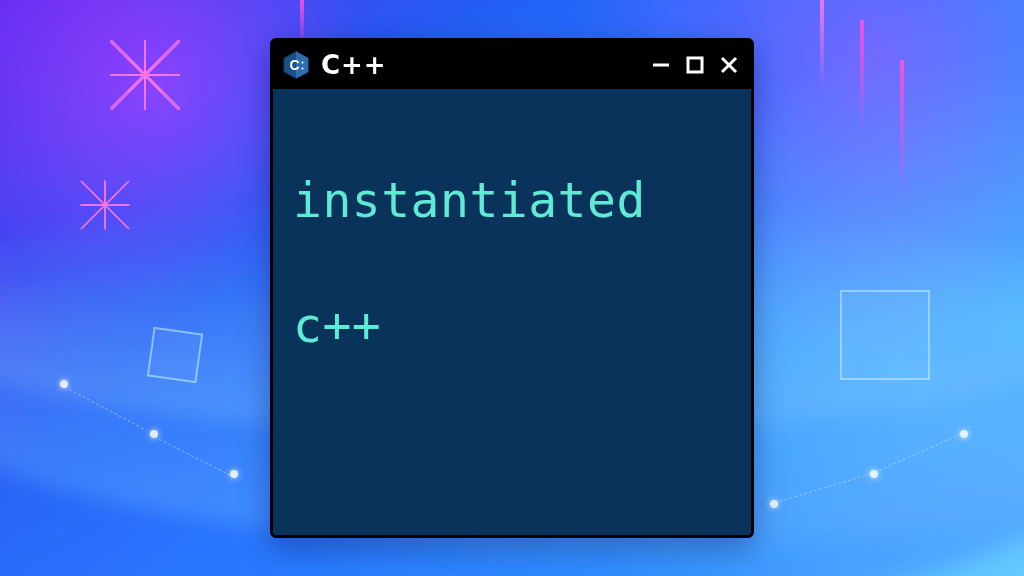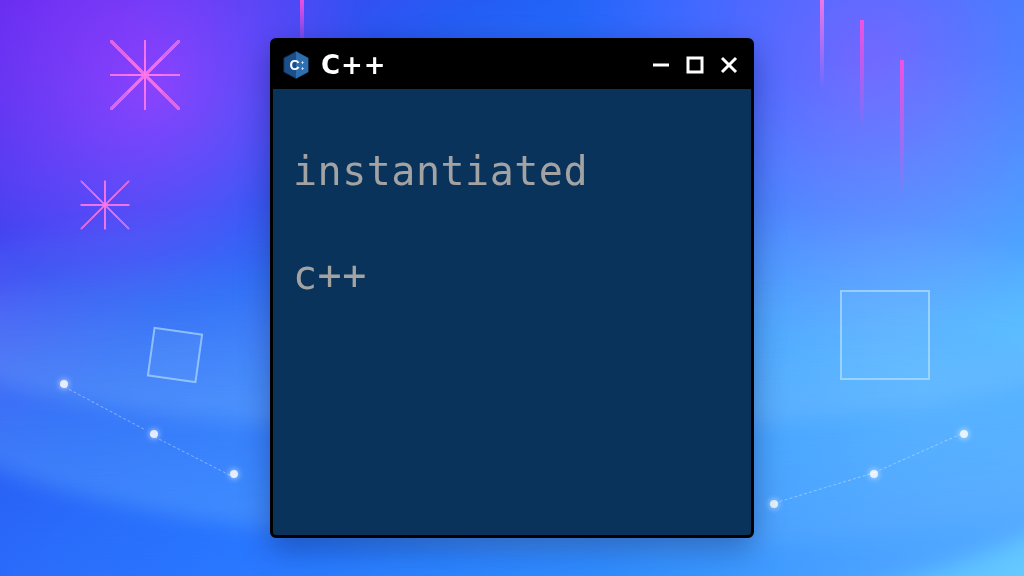--- a/index.html
+++ b/index.html
@@ -93,24 +93,24 @@
   }
   .titlebar .ctrls { display:flex; gap:10px; align-items:center; }
   .titlebar .ctrl {
     width:24px; height:24px; display:flex; align-items:center; justify-content:center;
     color:#fff; cursor:pointer;
   }
   .titlebar .ctrl svg { display:block; }
 
   .content {
     flex:1 1 auto;
-    padding:4px 20px;
-    color:#a3a3a3;
+    padding:18px 20px;
+    color:#5eead4;
     font-family: "DejaVu Sans Mono", Menlo, Consolas, monospace;
-    font-size:40px; line-height:1.3; font-weight:500;
+    font-size:48px; line-height:1.3; font-weight:500;
     letter-spacing:0.5px;
     white-space:pre-line;
   }
 </style>
 </head>
 <body>
 
 <div class="bg"></div>
 
 <div class="waves">

